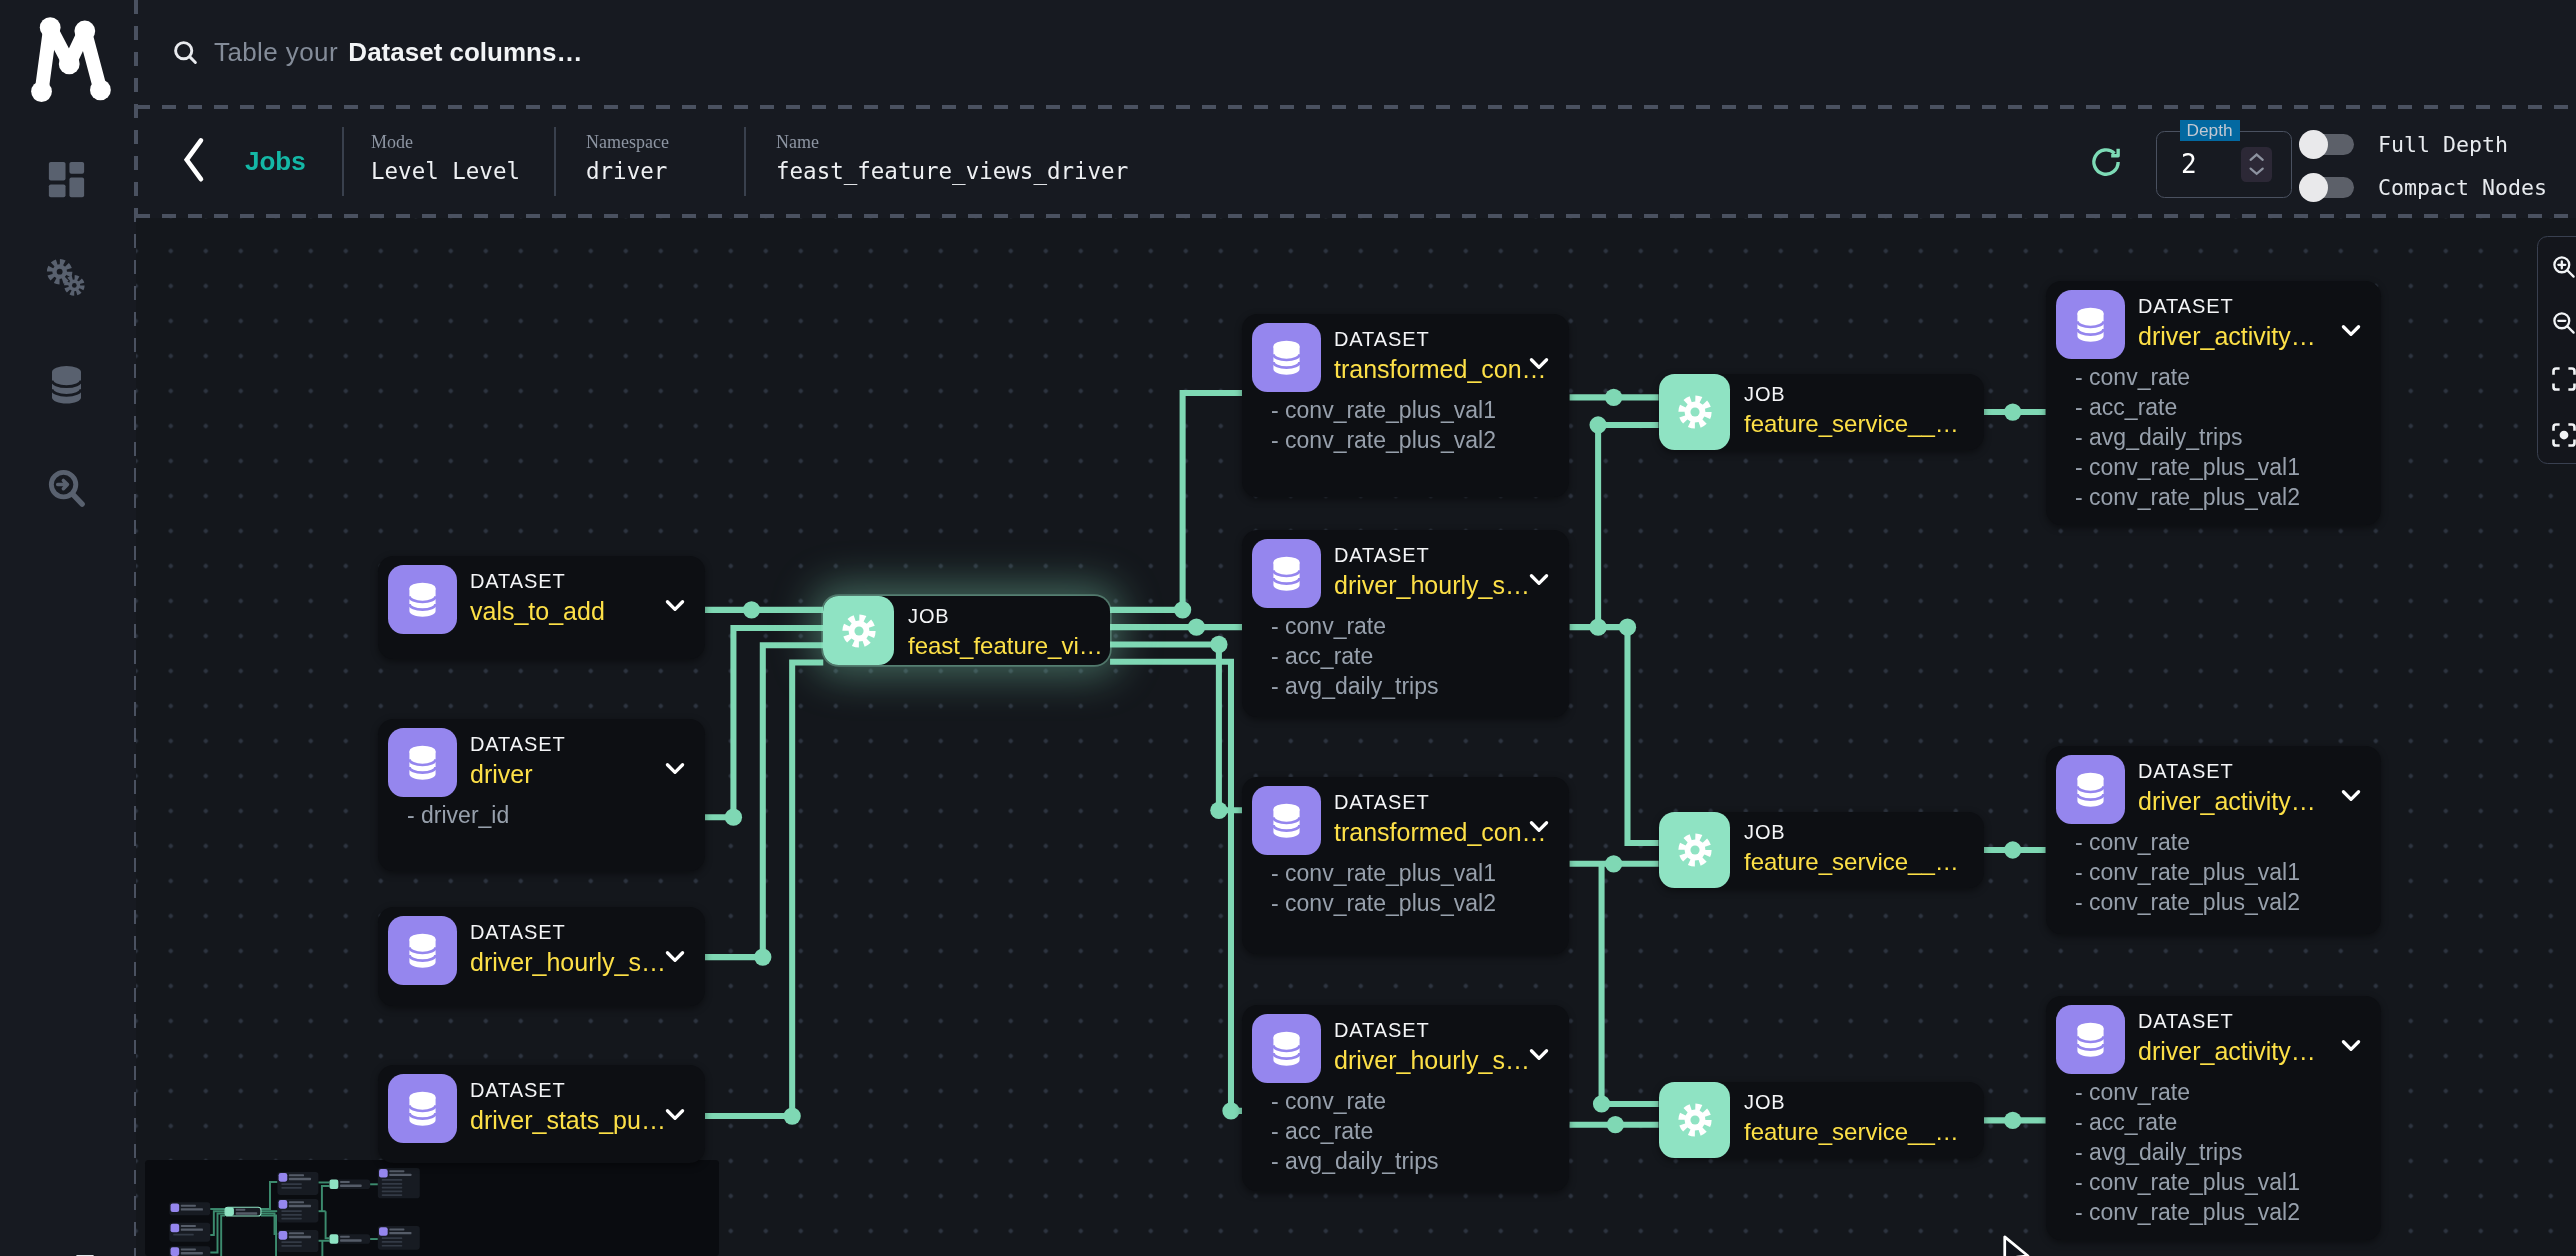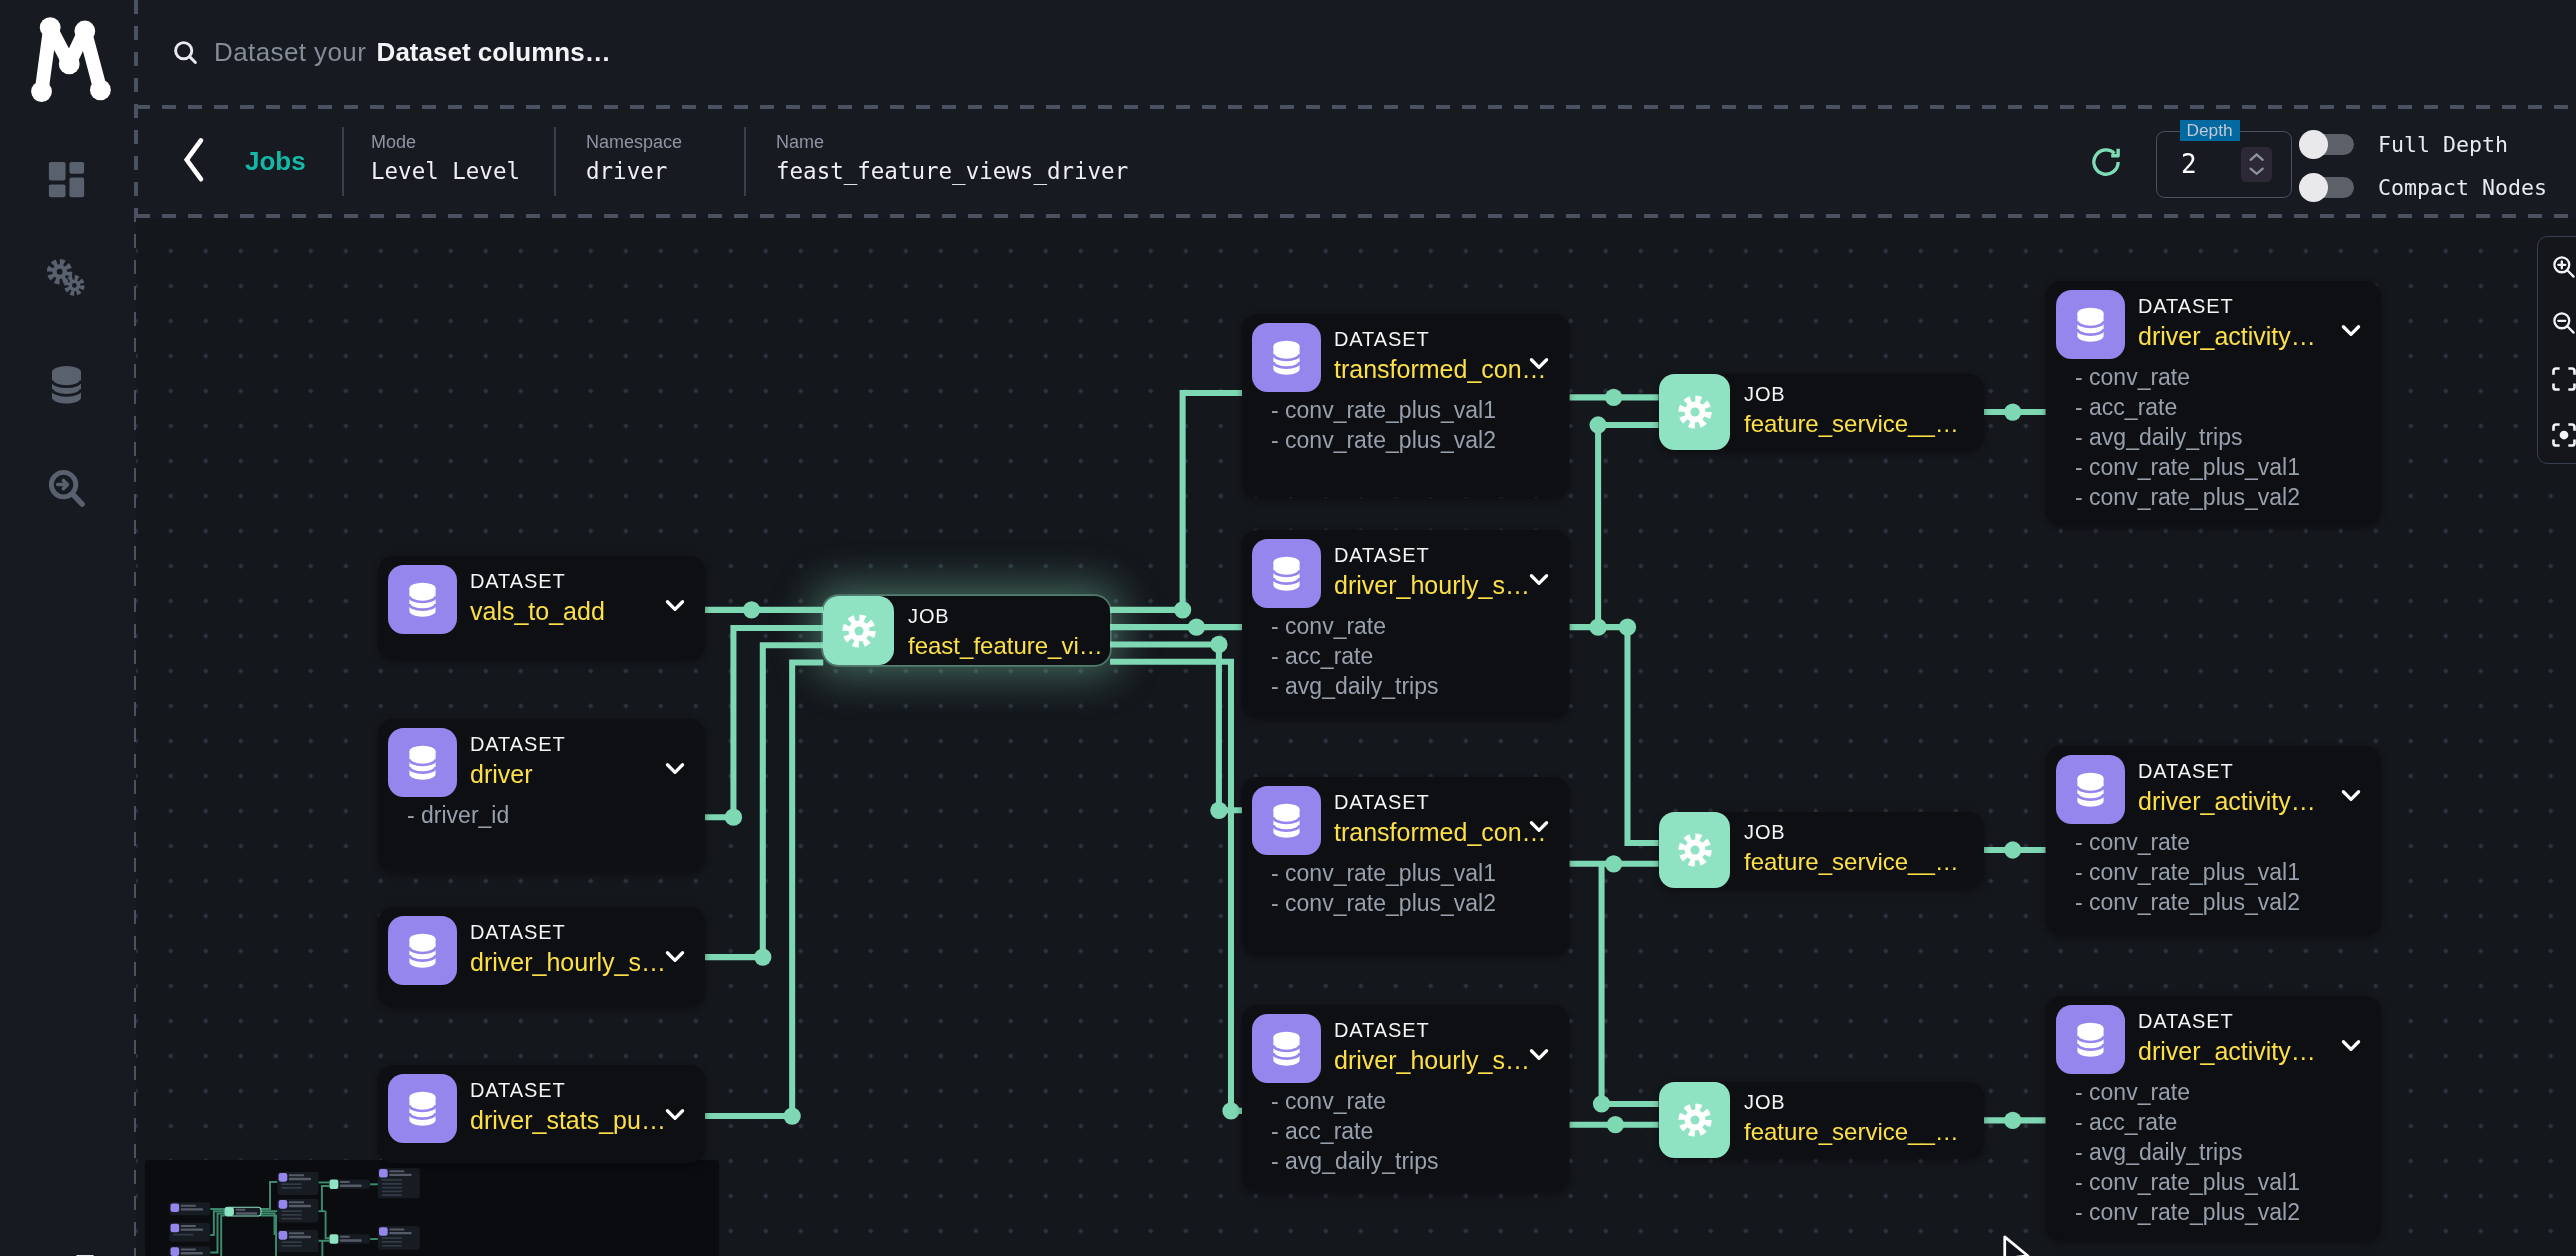--- a/index.html
+++ b/index.html
@@ -32,21 +32,21 @@
   #search-icon { width:29px; height:29px; margin-right:14px; }
   .search-prefix { font-size:26px; color:#848c99; letter-spacing:0.4px; }
   .search-bold { font-size:26px; color:#f2f4f6; font-weight:700; margin-left:10.4px; }
 
   
   #toolbar { position:absolute; left:136px; top:108px; width:2440px; height:108px; }
   #back-btn { position:absolute; left:43px; top:26px; width:31px; height:52px; cursor:pointer; }
   #jobs-title { position:absolute; left:109px; top:38px; font-size:26px; font-weight:700; color:#14b8a6; cursor:pointer; }
   .field-div { position:absolute; top:19px; width:1.7px; height:69px; background:#39404d; }
   .hfield { position:absolute; top:0; height:108px; }
-  .hfield .flabel { position:absolute; top:24px; font-size:18px; color:#8d95a2; }
+  .hfield .flabel { position:absolute; top:24px; font-size:18px; color:#8d95a2;font-family:Liberation Serif, serif; }
   .hfield .fvalue { position:absolute; top:50px; font-size:22.5px; color:#eef0f3; white-space:nowrap; }
   #refresh-btn { position:absolute; left:1951px; top:35px; width:38px; height:38px; cursor:pointer; }
 
   #depth-box {
     position:absolute; left:2020px; top:22.5px; width:136px; height:67px;
     border:1.7px solid #4a5160; border-radius:8.6px;
   }
   #depth-box .dlegend {
     position:absolute; top:-12px; left:22.5px; padding:0 7px; background:#0369a1;
     font-size:17.3px; color:#c3c8d2;
@@ -173,21 +173,21 @@
   </div>
 </div>
 <div class="vsep-dashed"></div>
 
 <div id="topbar">
   <div id="search-box">
     <svg id="search-icon" viewBox="0 0 24 24" fill="none" stroke="#e8eaee">
       <circle cx="10.5" cy="10.5" r="6.7" stroke-width="2.4"></circle>
       <path d="M15.6 15.6l4.6 4.6" stroke-width="2.4" stroke-linecap="round"></path>
     </svg>
-    <span class="search-prefix">Dataset your</span>
+    <span class="search-prefix">Table your</span>
     <span class="search-bold">Dataset columns…</span>
   </div>
 
 </div>
 <div class="hsep-dashed" style="top:105px"></div>
 
 <div id="toolbar">
   <div id="back-btn">
     <svg viewBox="0 0 24 40">
         <path d="M17 5L6 20l11 15" stroke="#fff" stroke-width="3.6" fill="none" stroke-linecap="round"></path>

